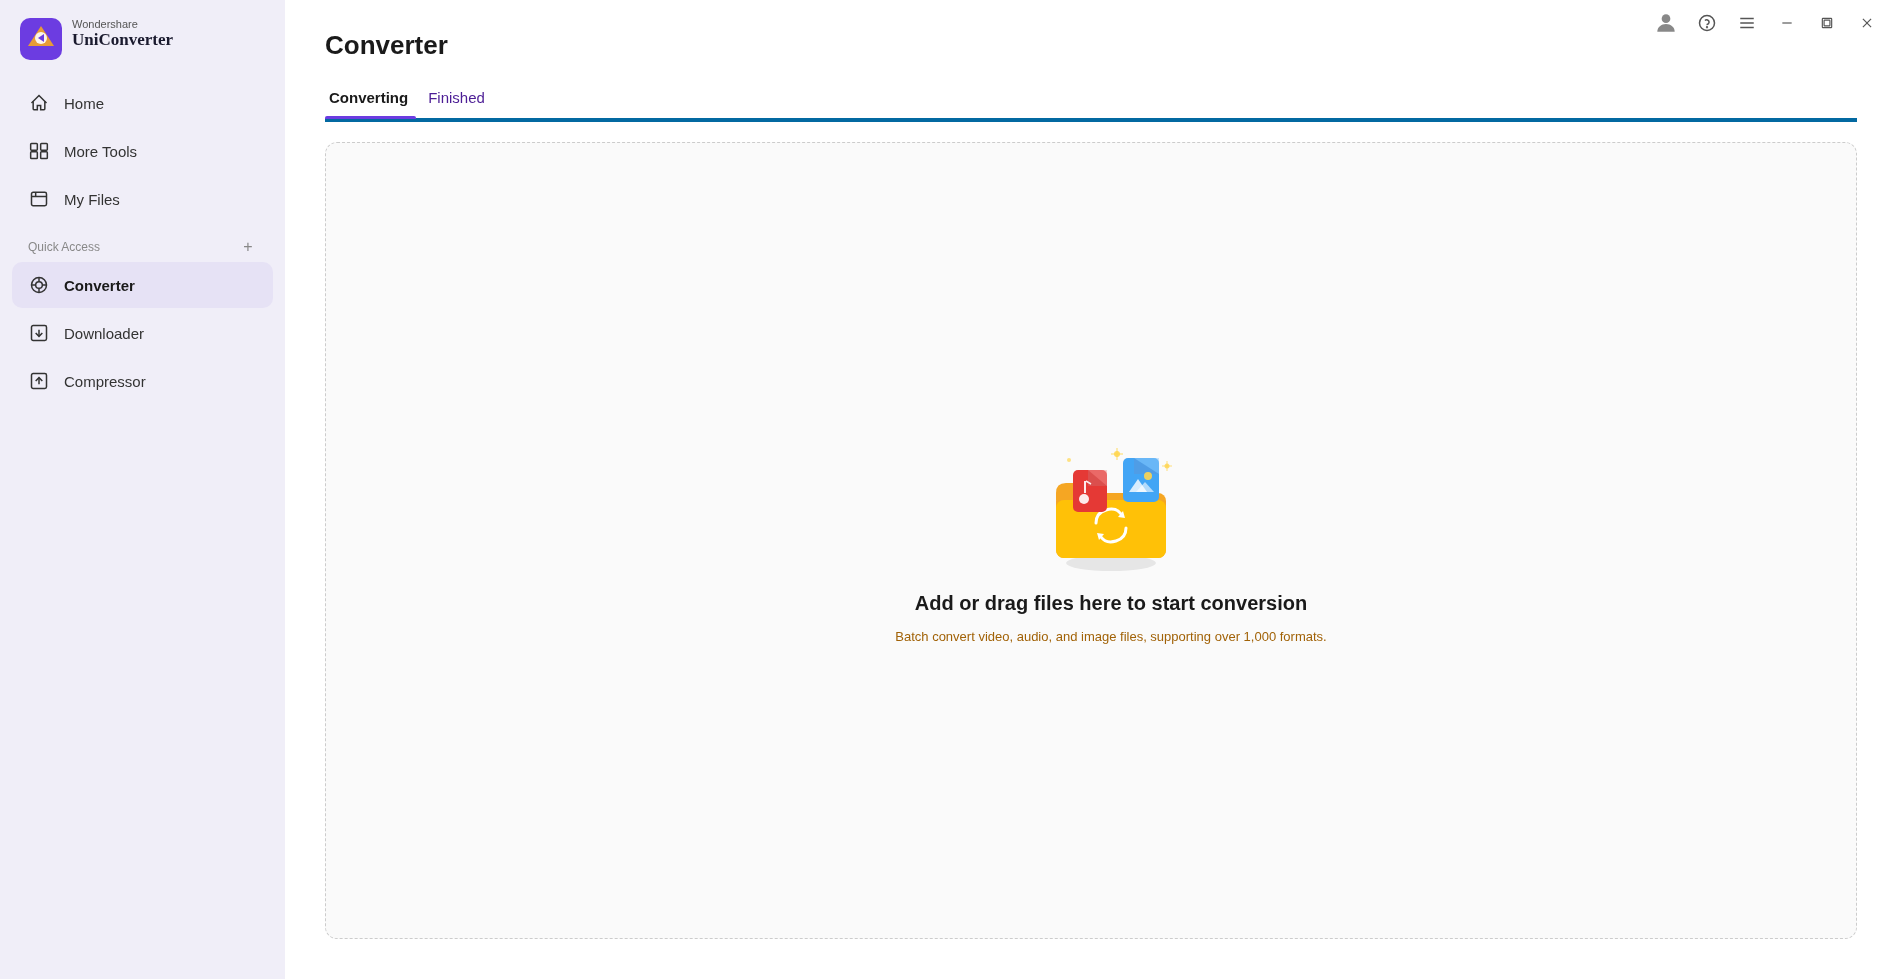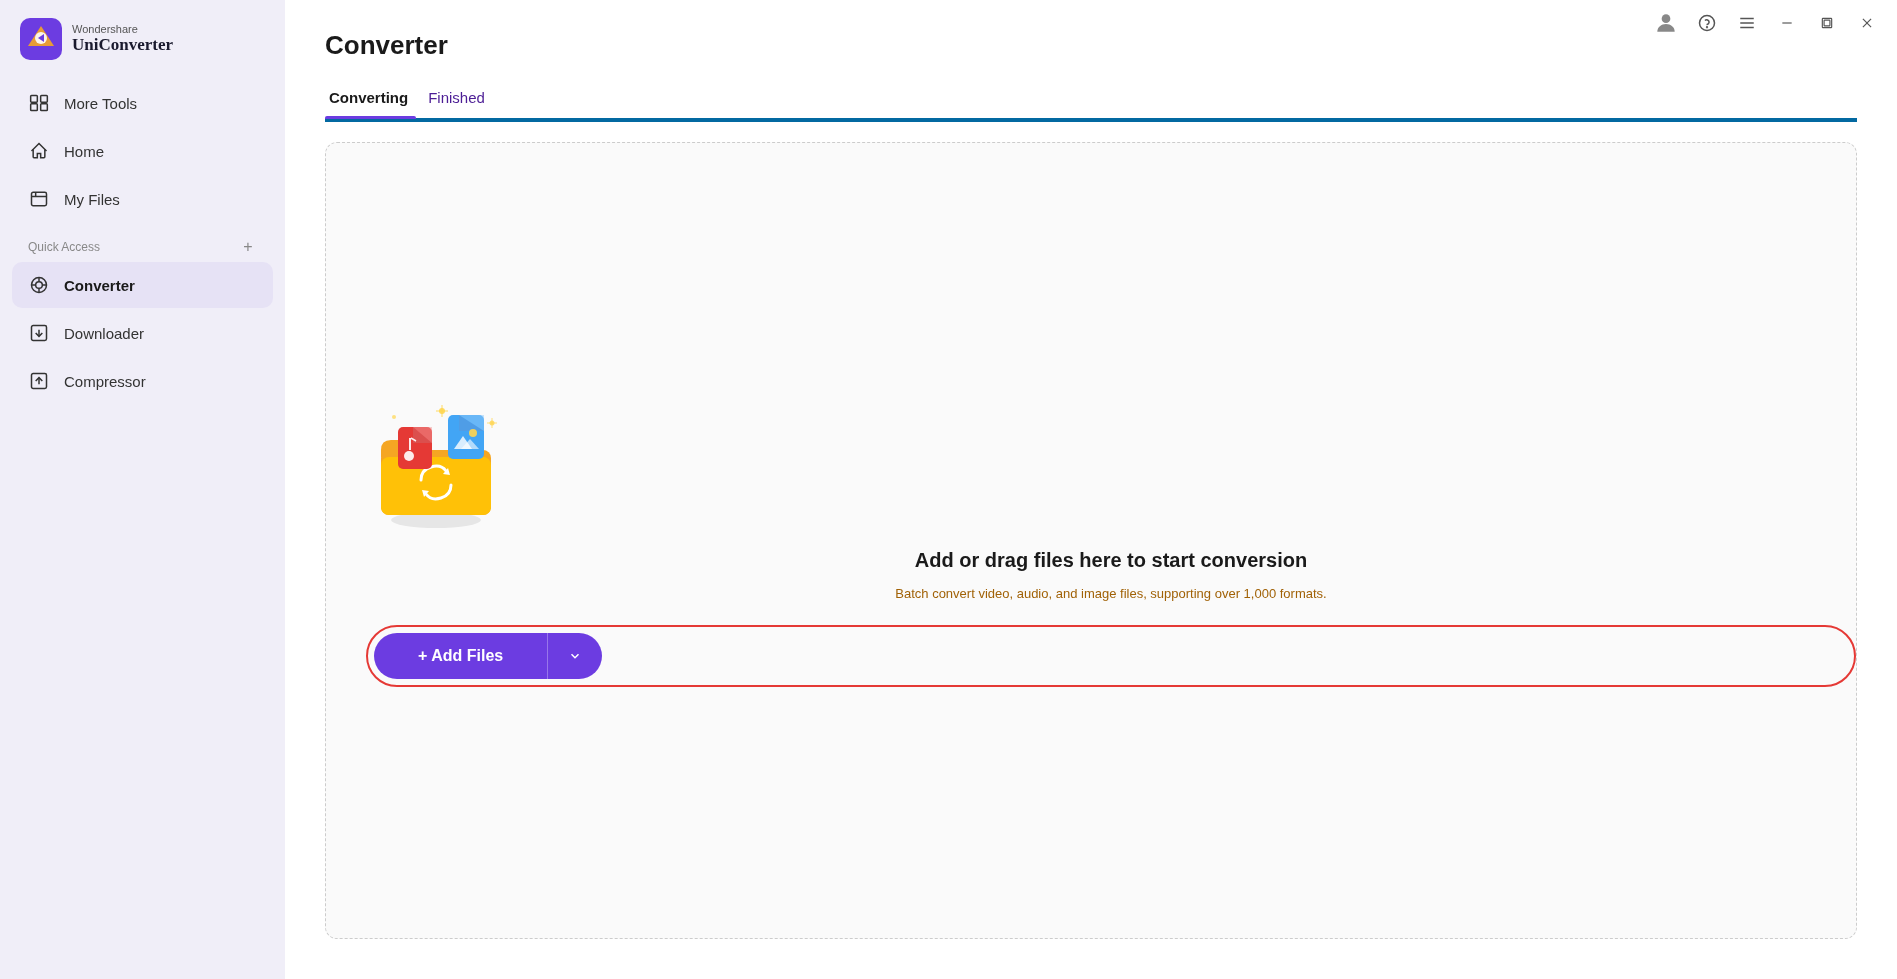--- a/index.html
+++ b/index.html
@@ -18,21 +18,21 @@
       min-width: 285px;
       background: #f0eef8;
       display: flex;
       flex-direction: column;
       padding: 0;
       height: 100%;
     }
 
     .logo-area {
       display: flex;
-      align-items: center;
+      align-items: flex-start;
       padding: 18px 20px 20px 20px;
       gap: 10px;
     }
 
     .logo-icon {
       width: 42px;
       height: 42px;
     }
 
     .logo-text {
@@ -202,20 +202,21 @@
       border-radius: 2px 2px 0 0;
     }
 
     
     .drop-zone {
       flex: 1;
       border: 1.5px dashed #ccc;
       border-radius: 12px;
       display: flex;
       flex-direction: column;
+      align-items: center;
       justify-content: center;
       gap: 14px;
       background: #fafafa;
       margin-bottom: 20px;
       min-height: 500px;
       padding-left: 40px;
     }
 
     .drop-illustration {
       width: 140px;
@@ -305,37 +306,37 @@
       <span class="brand-top">Wondershare</span>
       <span class="brand-bottom">UniConverter</span>
     </div>
   </div>
 
   <div class="sidebar-nav">
 
     <div class="sidebar-item">
       <span class="item-icon">
         <svg width="20" height="20" viewBox="0 0 24 24" fill="none" stroke="currentColor" stroke-width="1.8">
+          <path d="M3 12L12 3l9 9"></path>
+          <path d="M5 10v9a1 1 0 001 1h4v-5h4v5h4a1 1 0 001-1v-9"></path>
+        </svg>
+      </span>
+      <span>Home</span>
+    </div>
+
+    <div class="sidebar-item">
+      <span class="item-icon">
+        <svg width="20" height="20" viewBox="0 0 24 24" fill="none" stroke="currentColor" stroke-width="1.8">
           <rect x="2" y="3" width="8" height="8" rx="1"></rect>
           <rect x="14" y="3" width="8" height="8" rx="1"></rect>
           <rect x="2" y="13" width="8" height="8" rx="1"></rect>
           <rect x="14" y="13" width="8" height="8" rx="1"></rect>
         </svg>
       </span>
       <span>More Tools</span>
-    </div>
-
-    <div class="sidebar-item">
-      <span class="item-icon">
-        <svg width="20" height="20" viewBox="0 0 24 24" fill="none" stroke="currentColor" stroke-width="1.8">
-          <path d="M3 12L12 3l9 9"></path>
-          <path d="M5 10v9a1 1 0 001 1h4v-5h4v5h4a1 1 0 001-1v-9"></path>
-        </svg>
-      </span>
-      <span>Home</span>
     </div>
 
     <div class="sidebar-item">
       <span class="item-icon">
         <svg width="20" height="20" viewBox="0 0 24 24" fill="none" stroke="currentColor" stroke-width="1.8">
           <rect x="3" y="4" width="18" height="16" rx="2"></rect>
           <line x1="3" y1="9" x2="21" y2="9"></line>
           <line x1="8" y1="4" x2="8" y2="9"></line>
         </svg>
       </span>
@@ -481,25 +482,15 @@
           <line x1="76" y1="10" x2="76" y2="22" stroke="#ffd54f" stroke-width="1.5" opacity="0.6"></line>
           <line x1="70" y1="16" x2="82" y2="16" stroke="#ffd54f" stroke-width="1.5" opacity="0.6"></line>
           <line x1="126" y1="23" x2="126" y2="33" stroke="#ffd54f" stroke-width="1.5" opacity="0.5"></line>
           <line x1="121" y1="28" x2="131" y2="28" stroke="#ffd54f" stroke-width="1.5" opacity="0.5"></line>
         </svg>
       </div>
 
       <div class="drop-title">Add or drag files here to start conversion</div>
       <div class="drop-subtitle">Batch convert video, audio, and image files, supporting over 1,000 formats.</div>
 
-      <div class="add-files-wrapper">
-        <div class="add-files-btn-group">
-          <button class="add-files-main">+ Add Files</button>
-          <button class="add-files-dropdown">
-            <svg width="14" height="14" viewBox="0 0 24 24" fill="none" stroke="white" stroke-width="2.5">
-              <polyline points="6 9 12 15 18 9"></polyline>
-            </svg>
-          </button>
-        </div>
-      </div>
     </div>
   </div>
 </div>
 
 </body></html>

